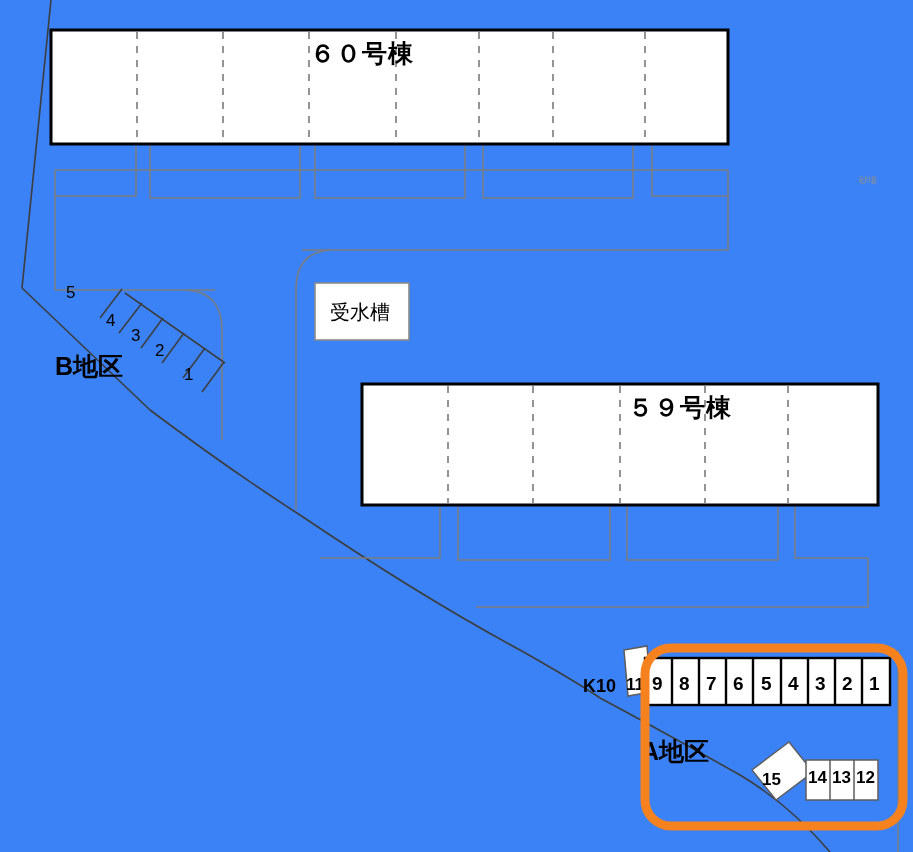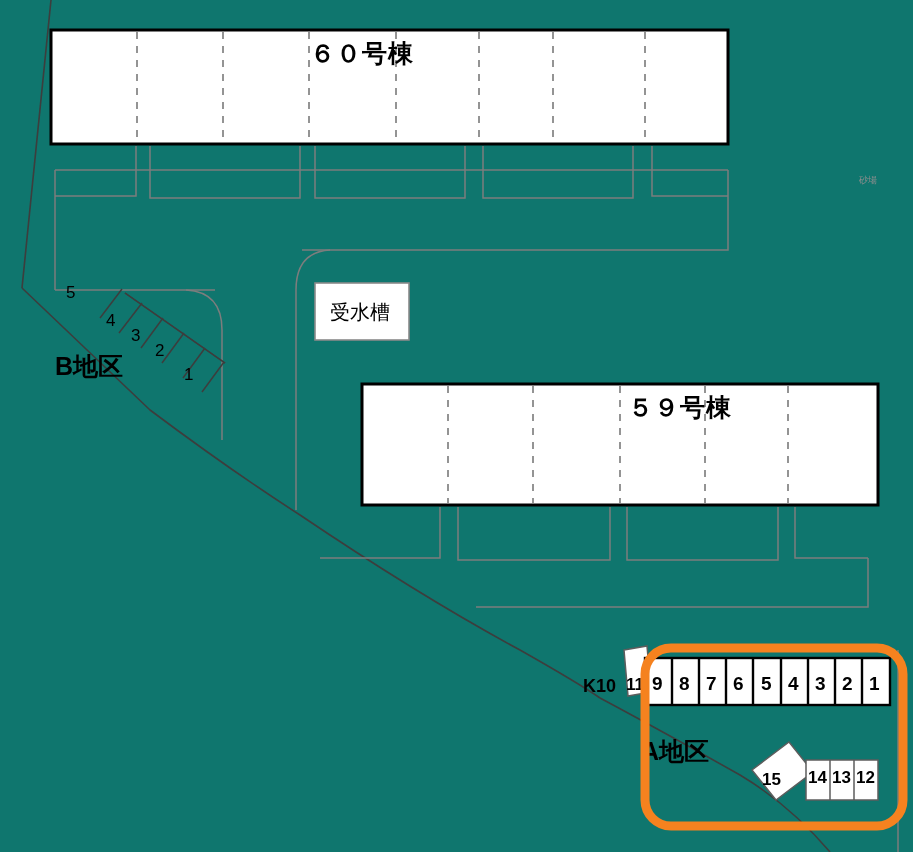--- a/index.html
+++ b/index.html
@@ -8,21 +8,21 @@
     padding: 0;
     background: #ffffff;
   }
   body {
     font-family: "Liberation Sans", "DejaVu Sans", sans-serif;
   }
   #map-root {
     position: relative;
     width: 913px;
     height: 852px;
-    background: #0f766e;
+    background: #3b82f6;
     overflow: hidden;
   }
   svg#site-plan {
     display: block;
     width: 913px;
     height: 852px;
   }
   .bldg-outline {
     fill: #ffffff;
     stroke: #000000;

